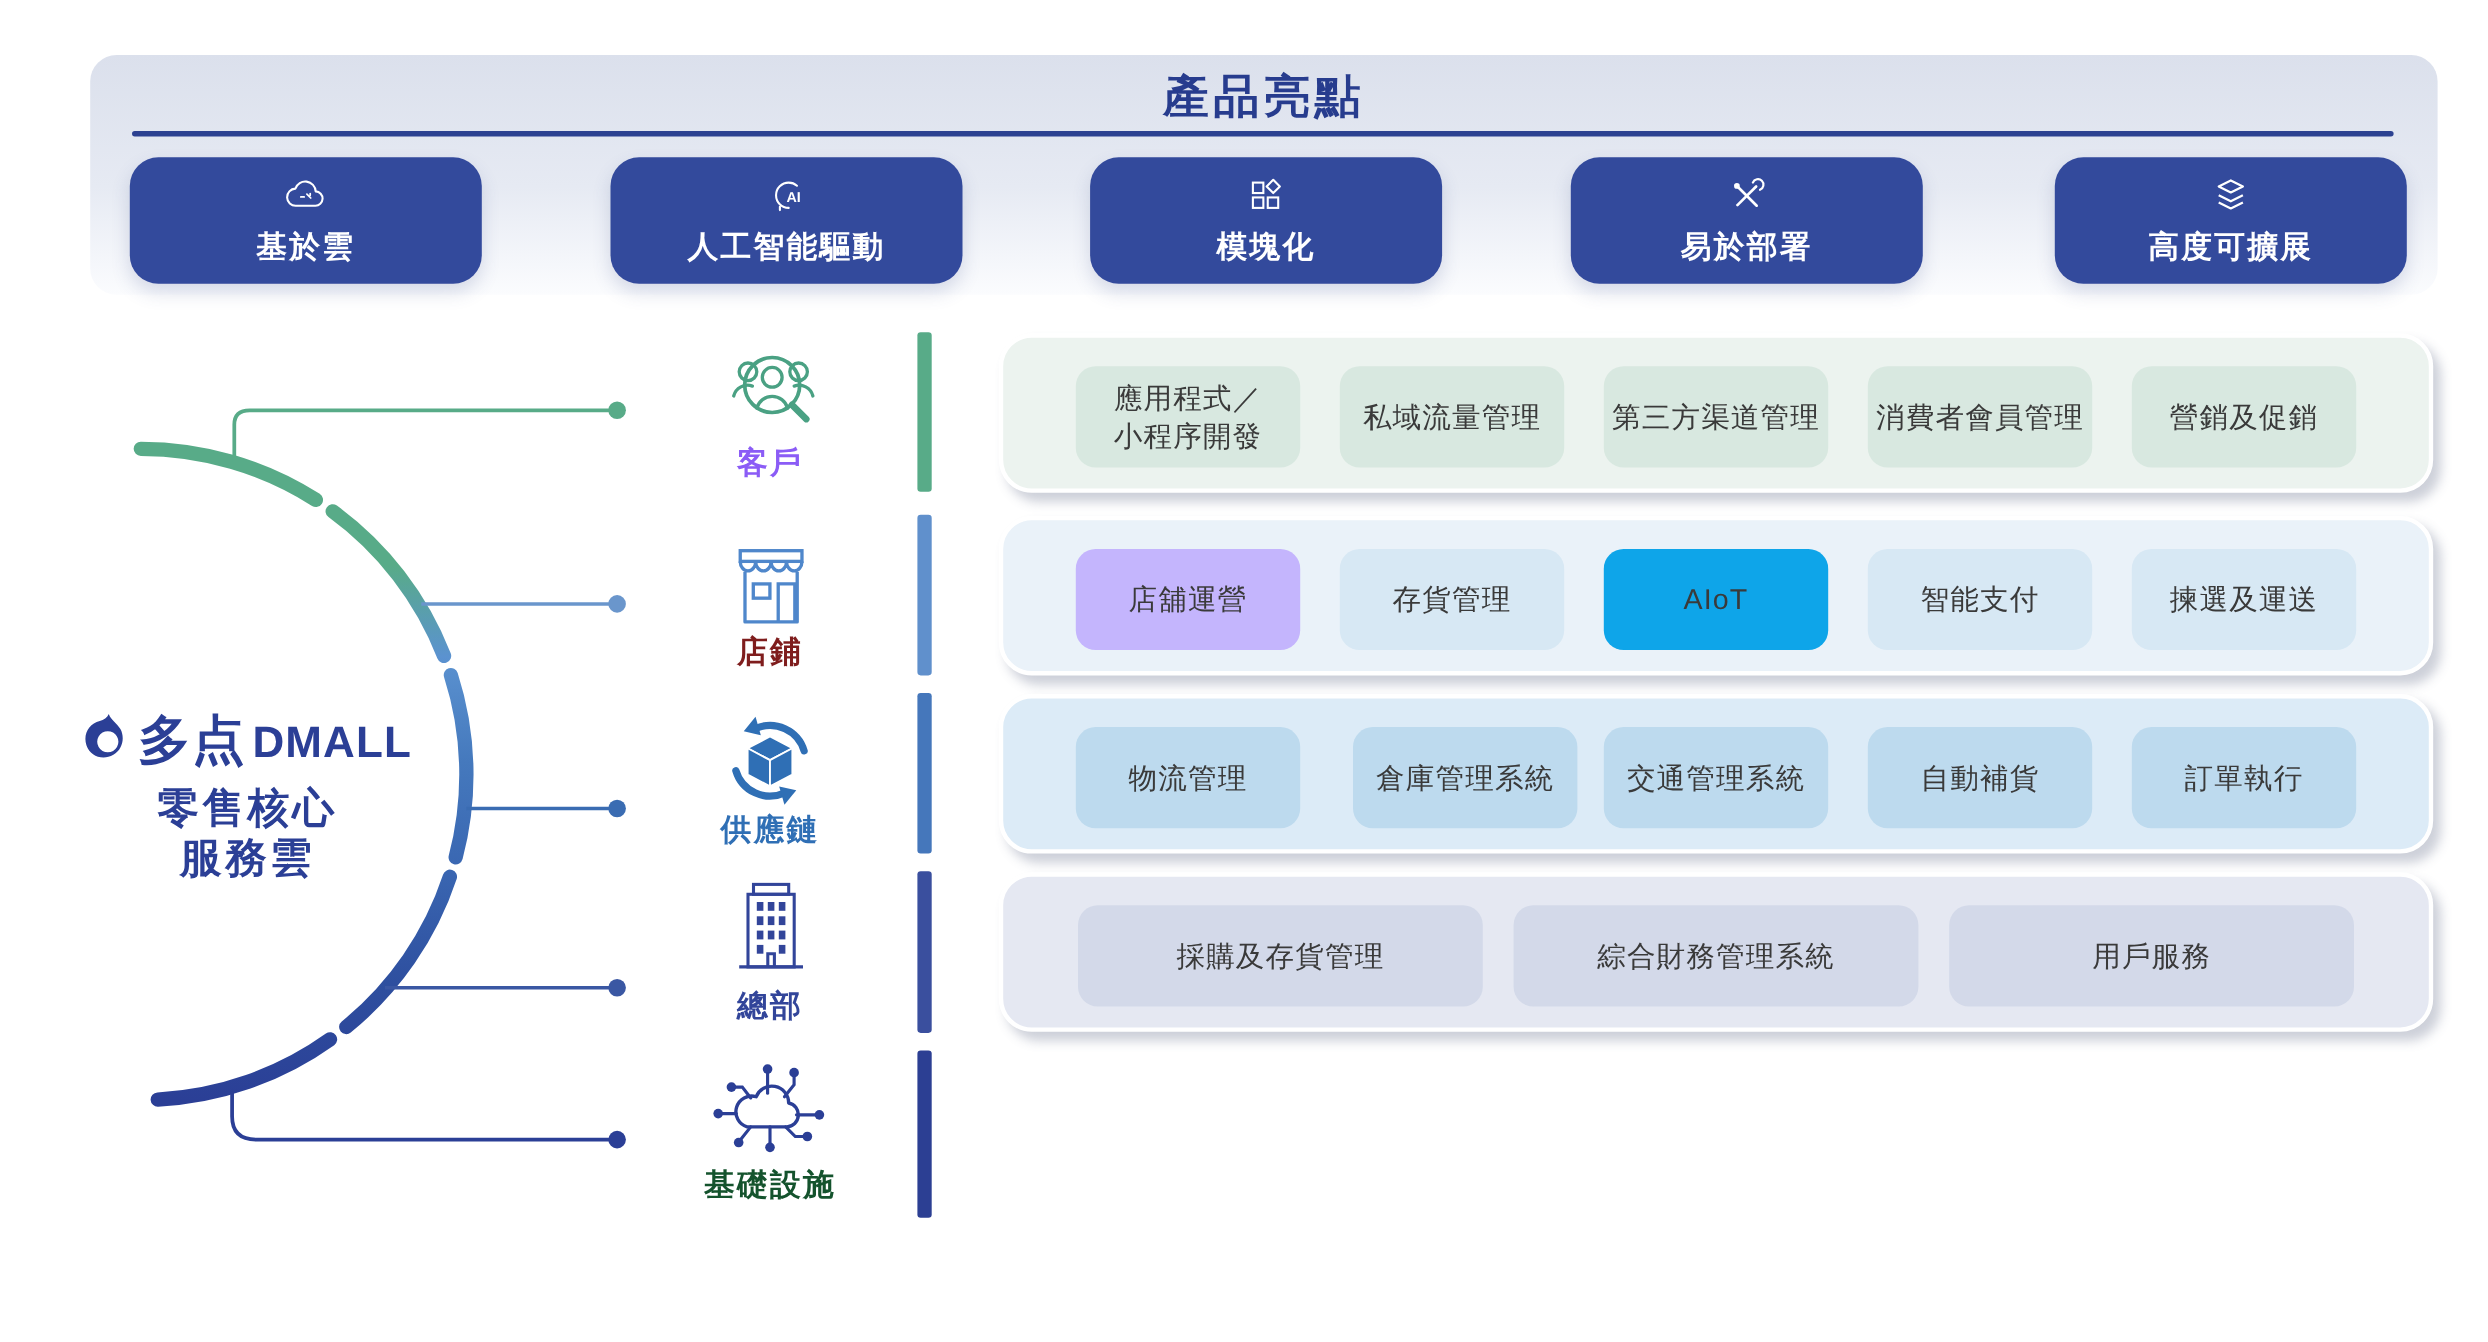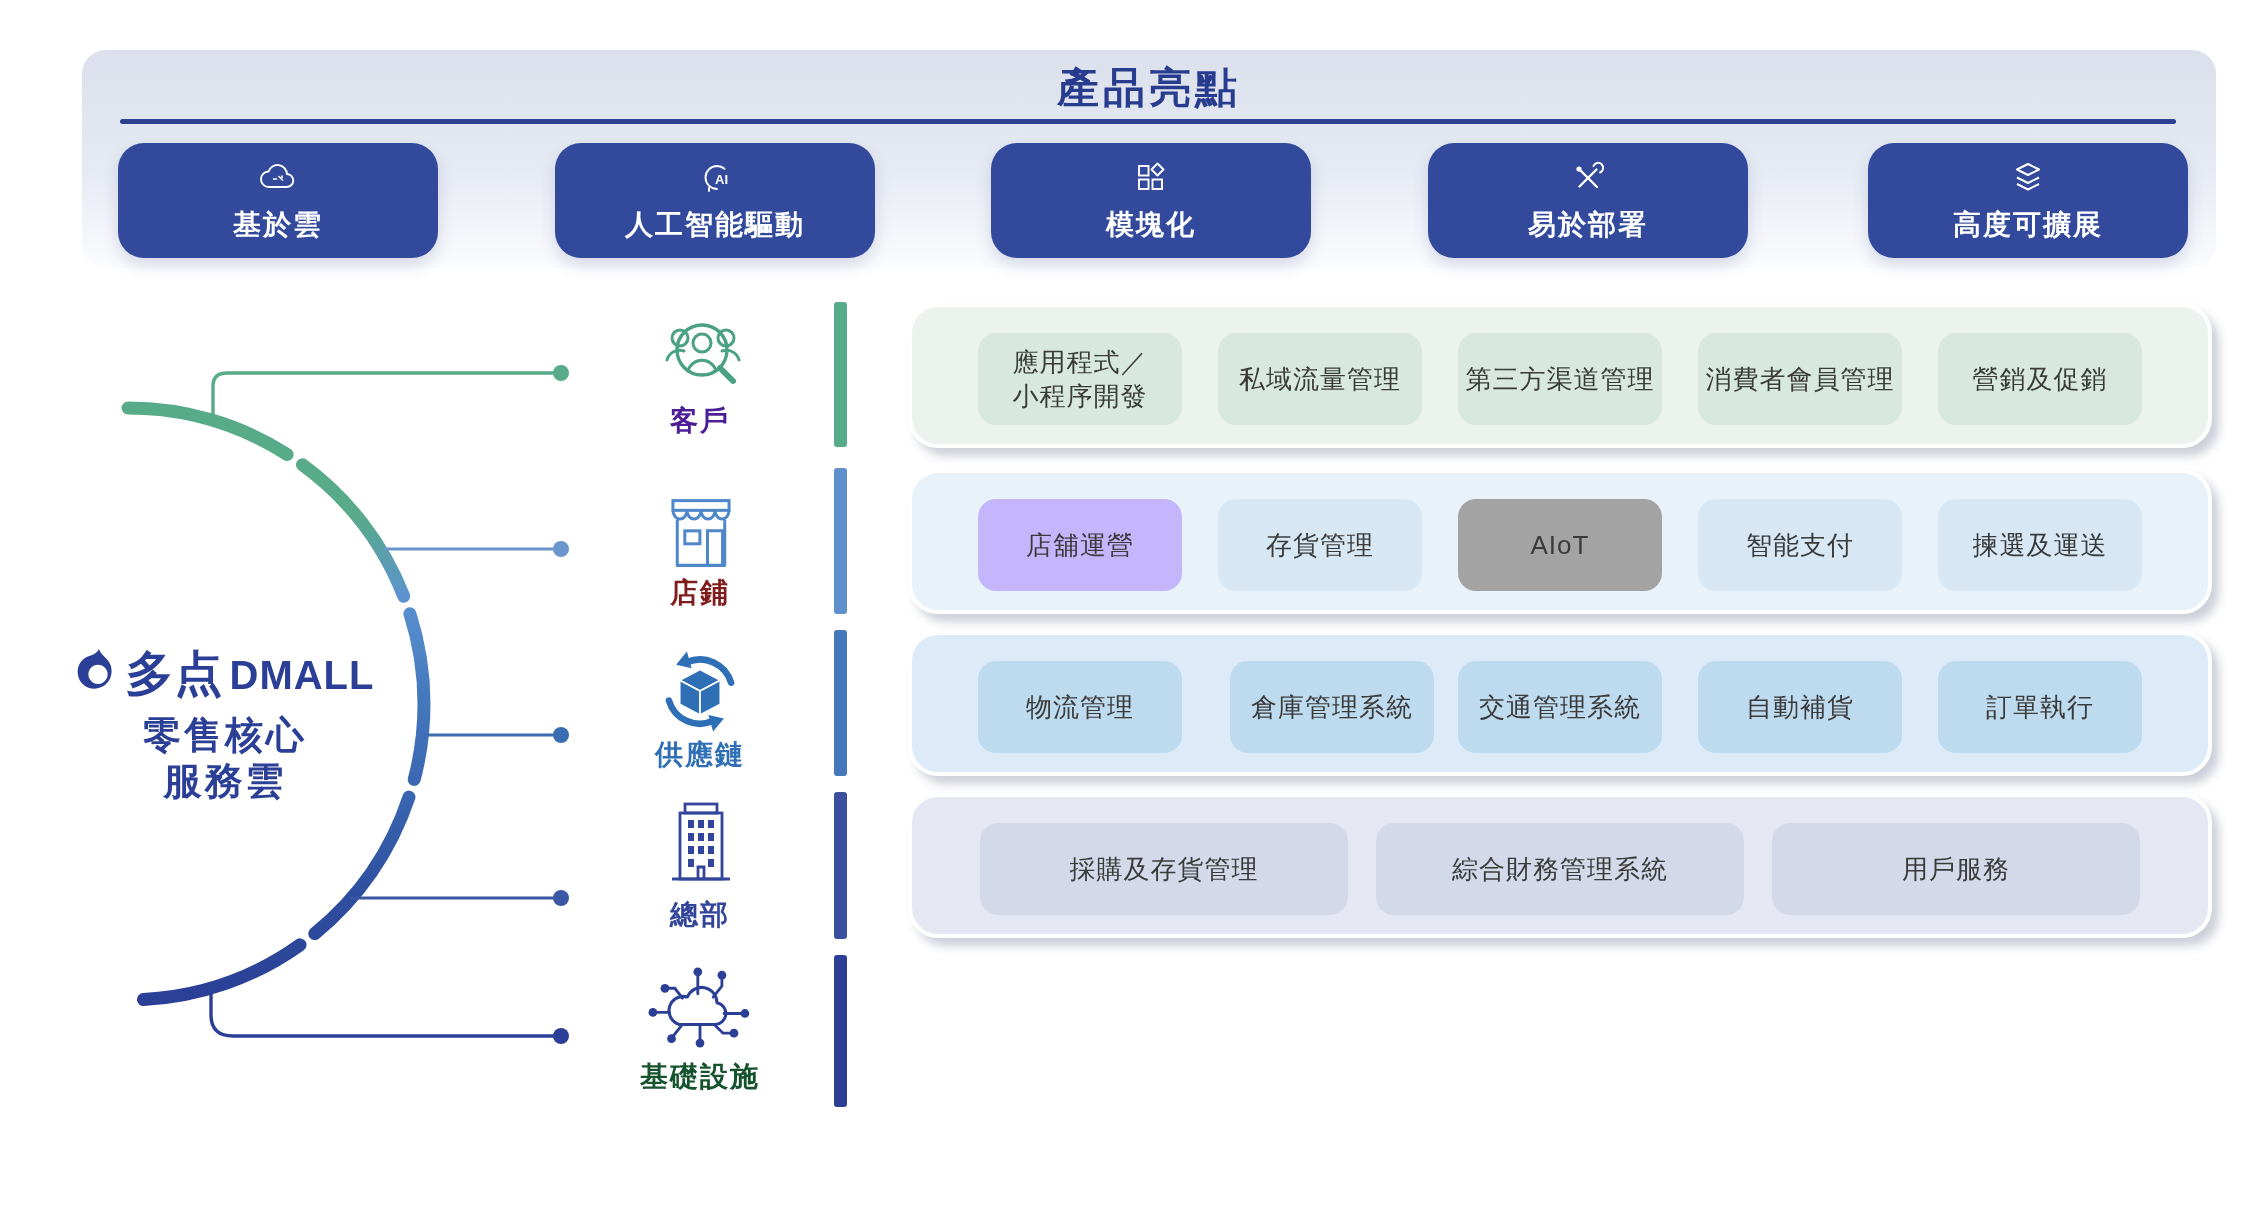--- a/index.html
+++ b/index.html
@@ -129,21 +129,21 @@
       <circle cx="35" cy="22" r="8" fill="none" stroke="currentColor" stroke-width="3"></circle>
       <path d="M22 44 a13 13 0 0 1 17-9" fill="none" stroke="currentColor" stroke-width="3" stroke-linecap="round"></path>
       <circle cx="81" cy="22" r="8" fill="none" stroke="currentColor" stroke-width="3"></circle>
       <path d="M94 44 a13 13 0 0 0-17-9" fill="none" stroke="currentColor" stroke-width="3" stroke-linecap="round"></path>
       <circle cx="57" cy="34" r="25" fill="none" stroke="currentColor" stroke-width="3.4"></circle>
       <circle cx="57" cy="27" r="9" fill="none" stroke="currentColor" stroke-width="3"></circle>
       <path d="M43 55 a14.5 14.5 0 0 1 28 0" fill="none" stroke="currentColor" stroke-width="3" stroke-linecap="round"></path>
       <path d="M75 52 L88 65" stroke="currentColor" stroke-width="6" stroke-linecap="round"></path>
     </svg>
   </span>
-  <div class="cat-label" style="left: 600px; top: 402px; color: #4c1d95;">客戶</div>
+  <div class="cat-label" style="left: 600px; top: 402px; color: #8b5cf6;">客戶</div>
 
   <span class="cat-icon" style="left: 656px; top: 492px; color: rgb(79, 135, 203);">
     <svg width="90" height="82" viewBox="0 0 80 76">
       <rect x="14" y="8" width="52" height="9" fill="none" stroke="currentColor" stroke-width="2.8"></rect>
       <path d="M14 17 a6.5 8 0 0 0 13 0 a6.5 8 0 0 0 13 0 a6.5 8 0 0 0 13 0 a6.5 8 0 0 0 13 0" fill="none" stroke="currentColor" stroke-width="2.8"></path>
       <path d="M18 26 v42 h44 v-42" fill="none" stroke="currentColor" stroke-width="2.8" stroke-linejoin="round"></path>
       <rect x="25" y="36" width="14" height="12" fill="none" stroke="currentColor" stroke-width="2.8"></rect>
       <path d="M46 68 v-32 h14 v32" fill="none" stroke="currentColor" stroke-width="2.8"></path>
     </svg>
   </span>
@@ -224,21 +224,21 @@
     <div class="cap-box w5" style="left: 66px; background-color: rgb(216, 232, 224);">應用程式／
 小程序開發</div>
     <div class="cap-box w5" style="left: 306px; background-color: rgb(216, 232, 224);">私域流量管理</div>
     <div class="cap-box w5" style="left: 546px; background-color: rgb(216, 232, 224);">第三方渠道管理</div>
     <div class="cap-box w5" style="left: 786px; background-color: rgb(216, 232, 224);">消費者會員管理</div>
     <div class="cap-box w5" style="left: 1026px; background-color: rgb(216, 232, 224);">營銷及促銷</div>
   </div>
   <div class="cap-row" style="top: 469px; background-color: rgb(234, 242, 249);">
     <div class="cap-box w5" style="left: 66px; background-color: #c4b5fd;">店舖運營</div>
     <div class="cap-box w5" style="left: 306px; background-color: rgb(215, 232, 244);">存貨管理</div>
-    <div class="cap-box w5" style="left: 546px; background-color: #a3a3a3;">AIoT</div>
+    <div class="cap-box w5" style="left: 546px; background-color: #0ea5e9;">AIoT</div>
     <div class="cap-box w5" style="left: 786px; background-color: rgb(215, 232, 244);">智能支付</div>
     <div class="cap-box w5" style="left: 1026px; background-color: rgb(215, 232, 244);">揀選及運送</div>
   </div>
   <div class="cap-row" style="top: 631px; background-color: rgb(220, 235, 247);">
     <div class="cap-box w5" style="left: 66px; background-color: rgb(189, 218, 238);">物流管理</div>
     <div class="cap-box w5" style="left: 318px; background-color: rgb(189, 218, 238); text-align: center;">倉庫管理系統</div>
     <div class="cap-box w5" style="left: 546px; background-color: rgb(189, 218, 238);">交通管理系統</div>
     <div class="cap-box w5" style="left: 786px; background-color: rgb(189, 218, 238);">自動補貨</div>
     <div class="cap-box w5" style="left: 1026px; background-color: rgb(189, 218, 238);">訂單執行</div>
   </div>

